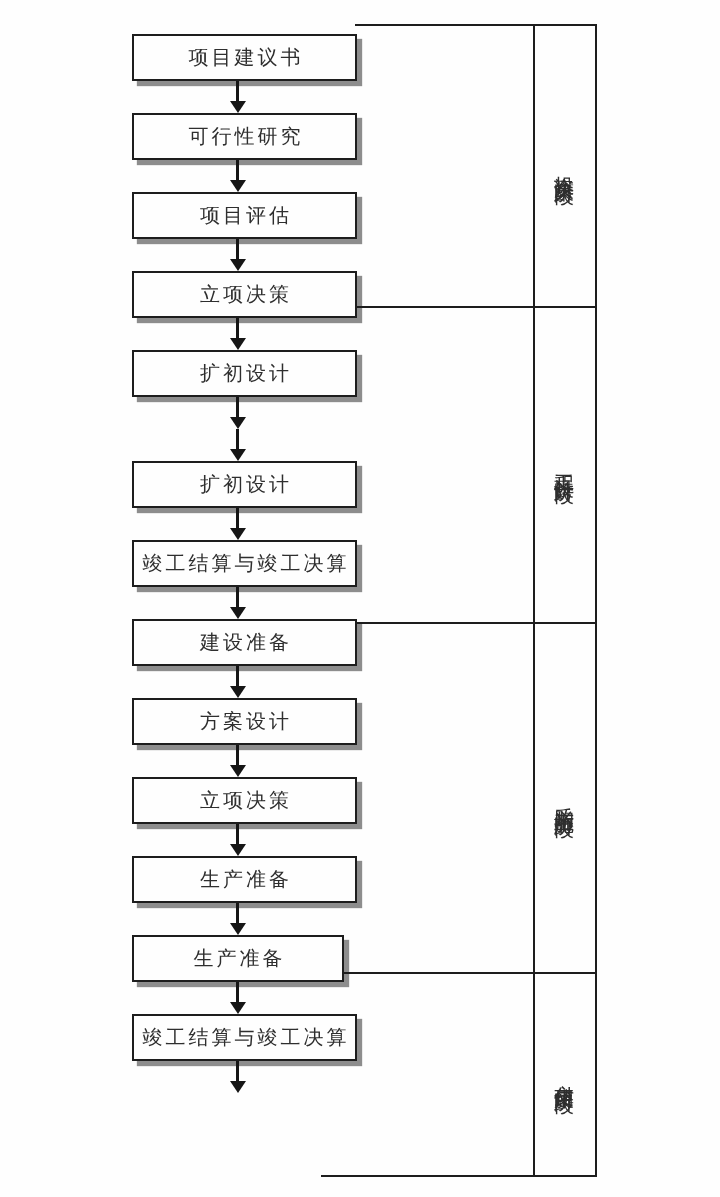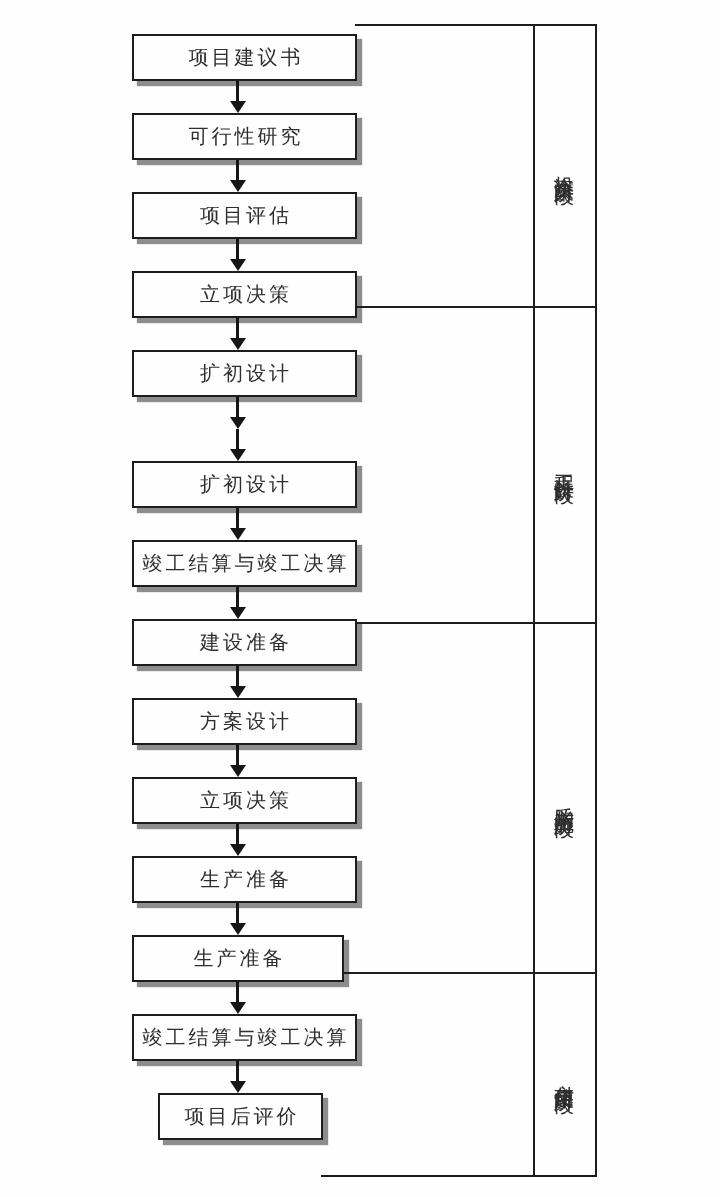--- a/index.html
+++ b/index.html
@@ -189,23 +189,20 @@
     </div>
 
     <div class="stepbox s14">
       <span>竣工结算与竣工决算</span>
     </div>
     <div class="arrow">
       <div class="shaft"></div>
       <div class="head"></div>
     </div>
 
-    <div class="stepbox s15">
-      <span>项目后评价</span>
-    </div>
 
   </div>
 
   <div class="connector c1"></div>
   <div class="connector c2"></div>
   <div class="connector c3"></div>
   <div class="connector c4"></div>
   <div class="connector c5"></div>
 
   <div class="phase-col">

